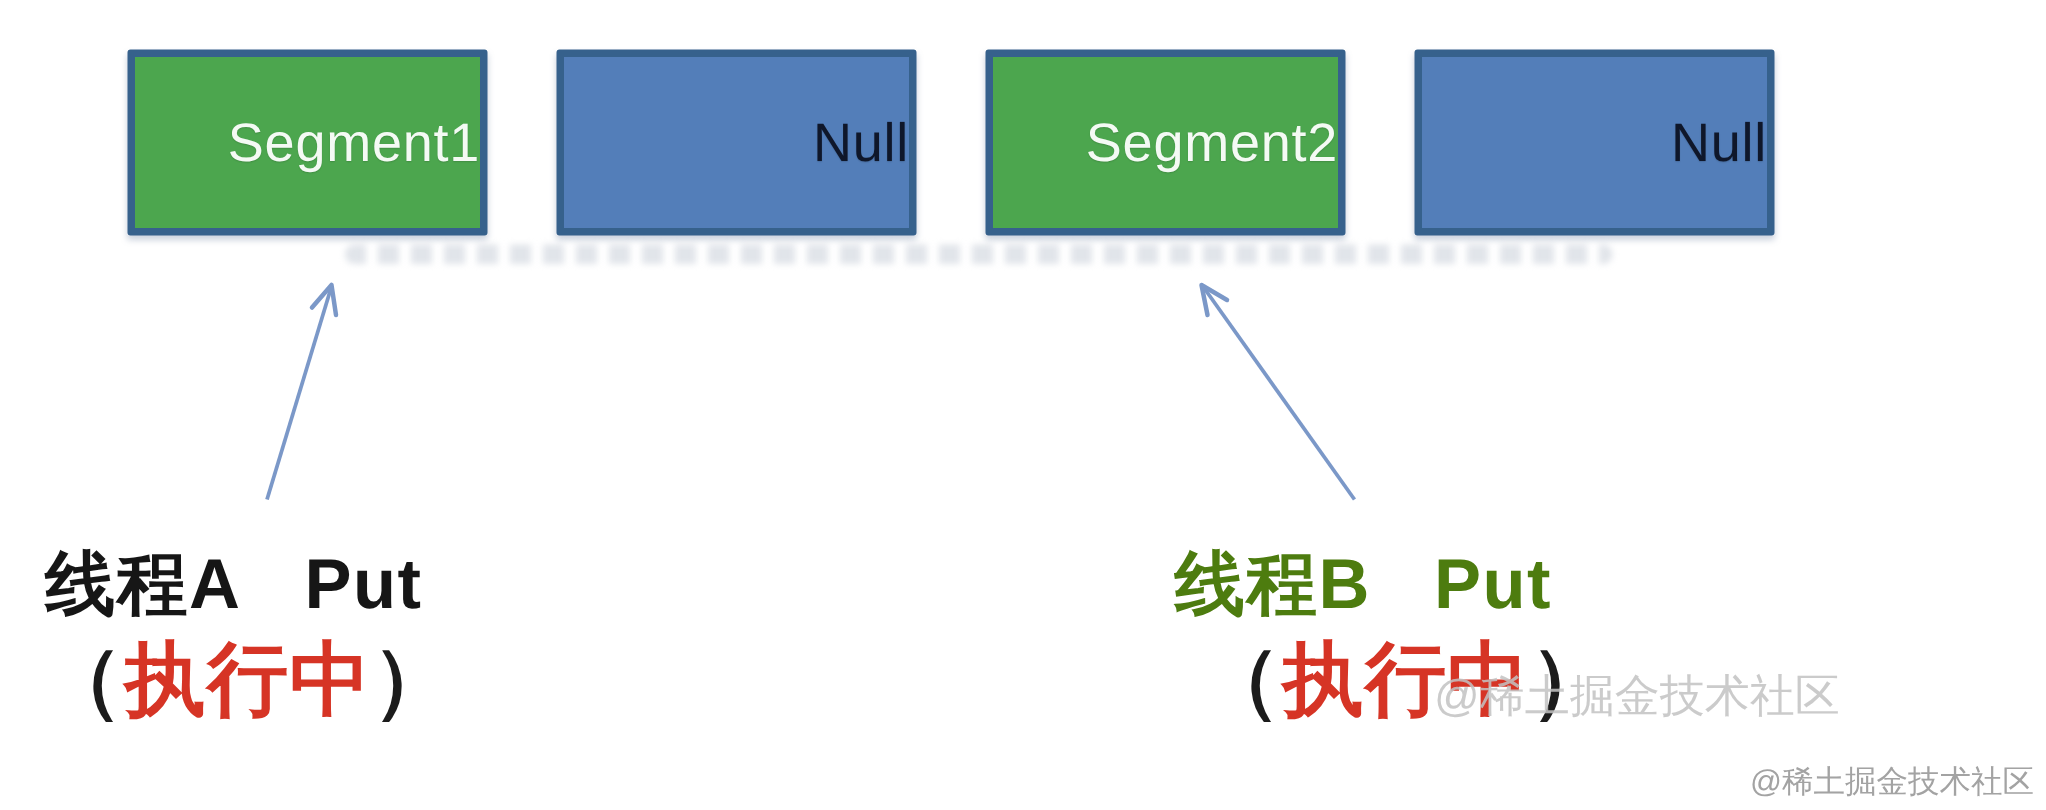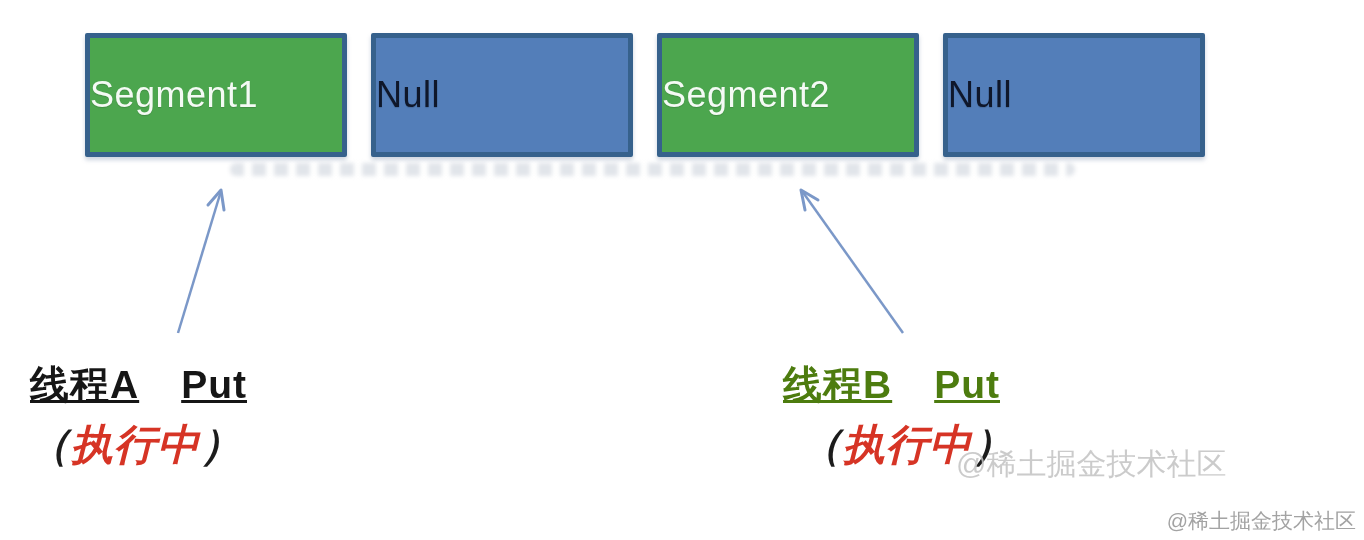--- a/index.html
+++ b/index.html
@@ -5,23 +5,23 @@
   html,body{margin:0;padding:0;background:#ffffff;}
   .canvas{
     position:relative;
     width:1364px;height:540px;
     background:#ffffff;
     font-family:"Liberation Sans",sans-serif;
     overflow:hidden;
   }
   
   .box{
-    position:absolute;top:33px;width:262px;height:124px;
+    position:absolute;top:33px;width:240px;height:124px;
     box-sizing:border-box;border:5px solid #b91c1c;border-radius:2px;
-    display:flex;align-items:center;justify-content:flex-start;
+    display:flex;align-items:center;justify-content:flex-end;
     box-shadow:0 3px 4px rgba(110,130,160,0.35);
   }
   .box .lbl{
     color:#f4faf4;font-size:36px;letter-spacing:.5px;
     text-shadow:0 1px 1px rgba(0,0,0,.15);
   }
   #box1{left:85px}
   #box2{left:371px}
   #box3{left:657px}
   #box4{left:943px}
@@ -33,27 +33,27 @@
     background:repeating-linear-gradient(90deg,
       rgba(170,180,195,0.35) 0 14px, rgba(255,255,255,0) 14px 22px);
     filter:blur(2px);border-radius:6px;
   }
 
   
   .arrows{position:absolute;left:0;top:0;pointer-events:none;}
 
   
   .ann-line1{
-    position:absolute;font-size:39px;font-weight:600;color:#161616;
-    white-space:nowrap;letter-spacing:1px;text-decoration:underline;
+    position:absolute;font-size:47px;font-weight:600;color:#161616;
+    white-space:nowrap;letter-spacing:1px;
   }
   .ann-line1 .action{margin-left:42px;font-weight:700;}
   .ann-line2{
-    position:absolute;font-size:42px;font-weight:600;white-space:nowrap;
-    color:#1c1c1c;letter-spacing:1px;font-style:italic;
+    position:absolute;font-size:54px;font-weight:600;white-space:nowrap;
+    color:#1c1c1c;letter-spacing:1px;
   }
   .ann-line2 .status{font-weight:700;}
   #a1-line1{left:30px;top:358px;}
   #a1-line2{left:28px;top:417px;}
   #a2-line1{left:783px;top:358px;}
   #a2-line2{left:800px;top:417px;}
 
   
   .wm-inline{
     position:absolute;left:956px;top:444px;

